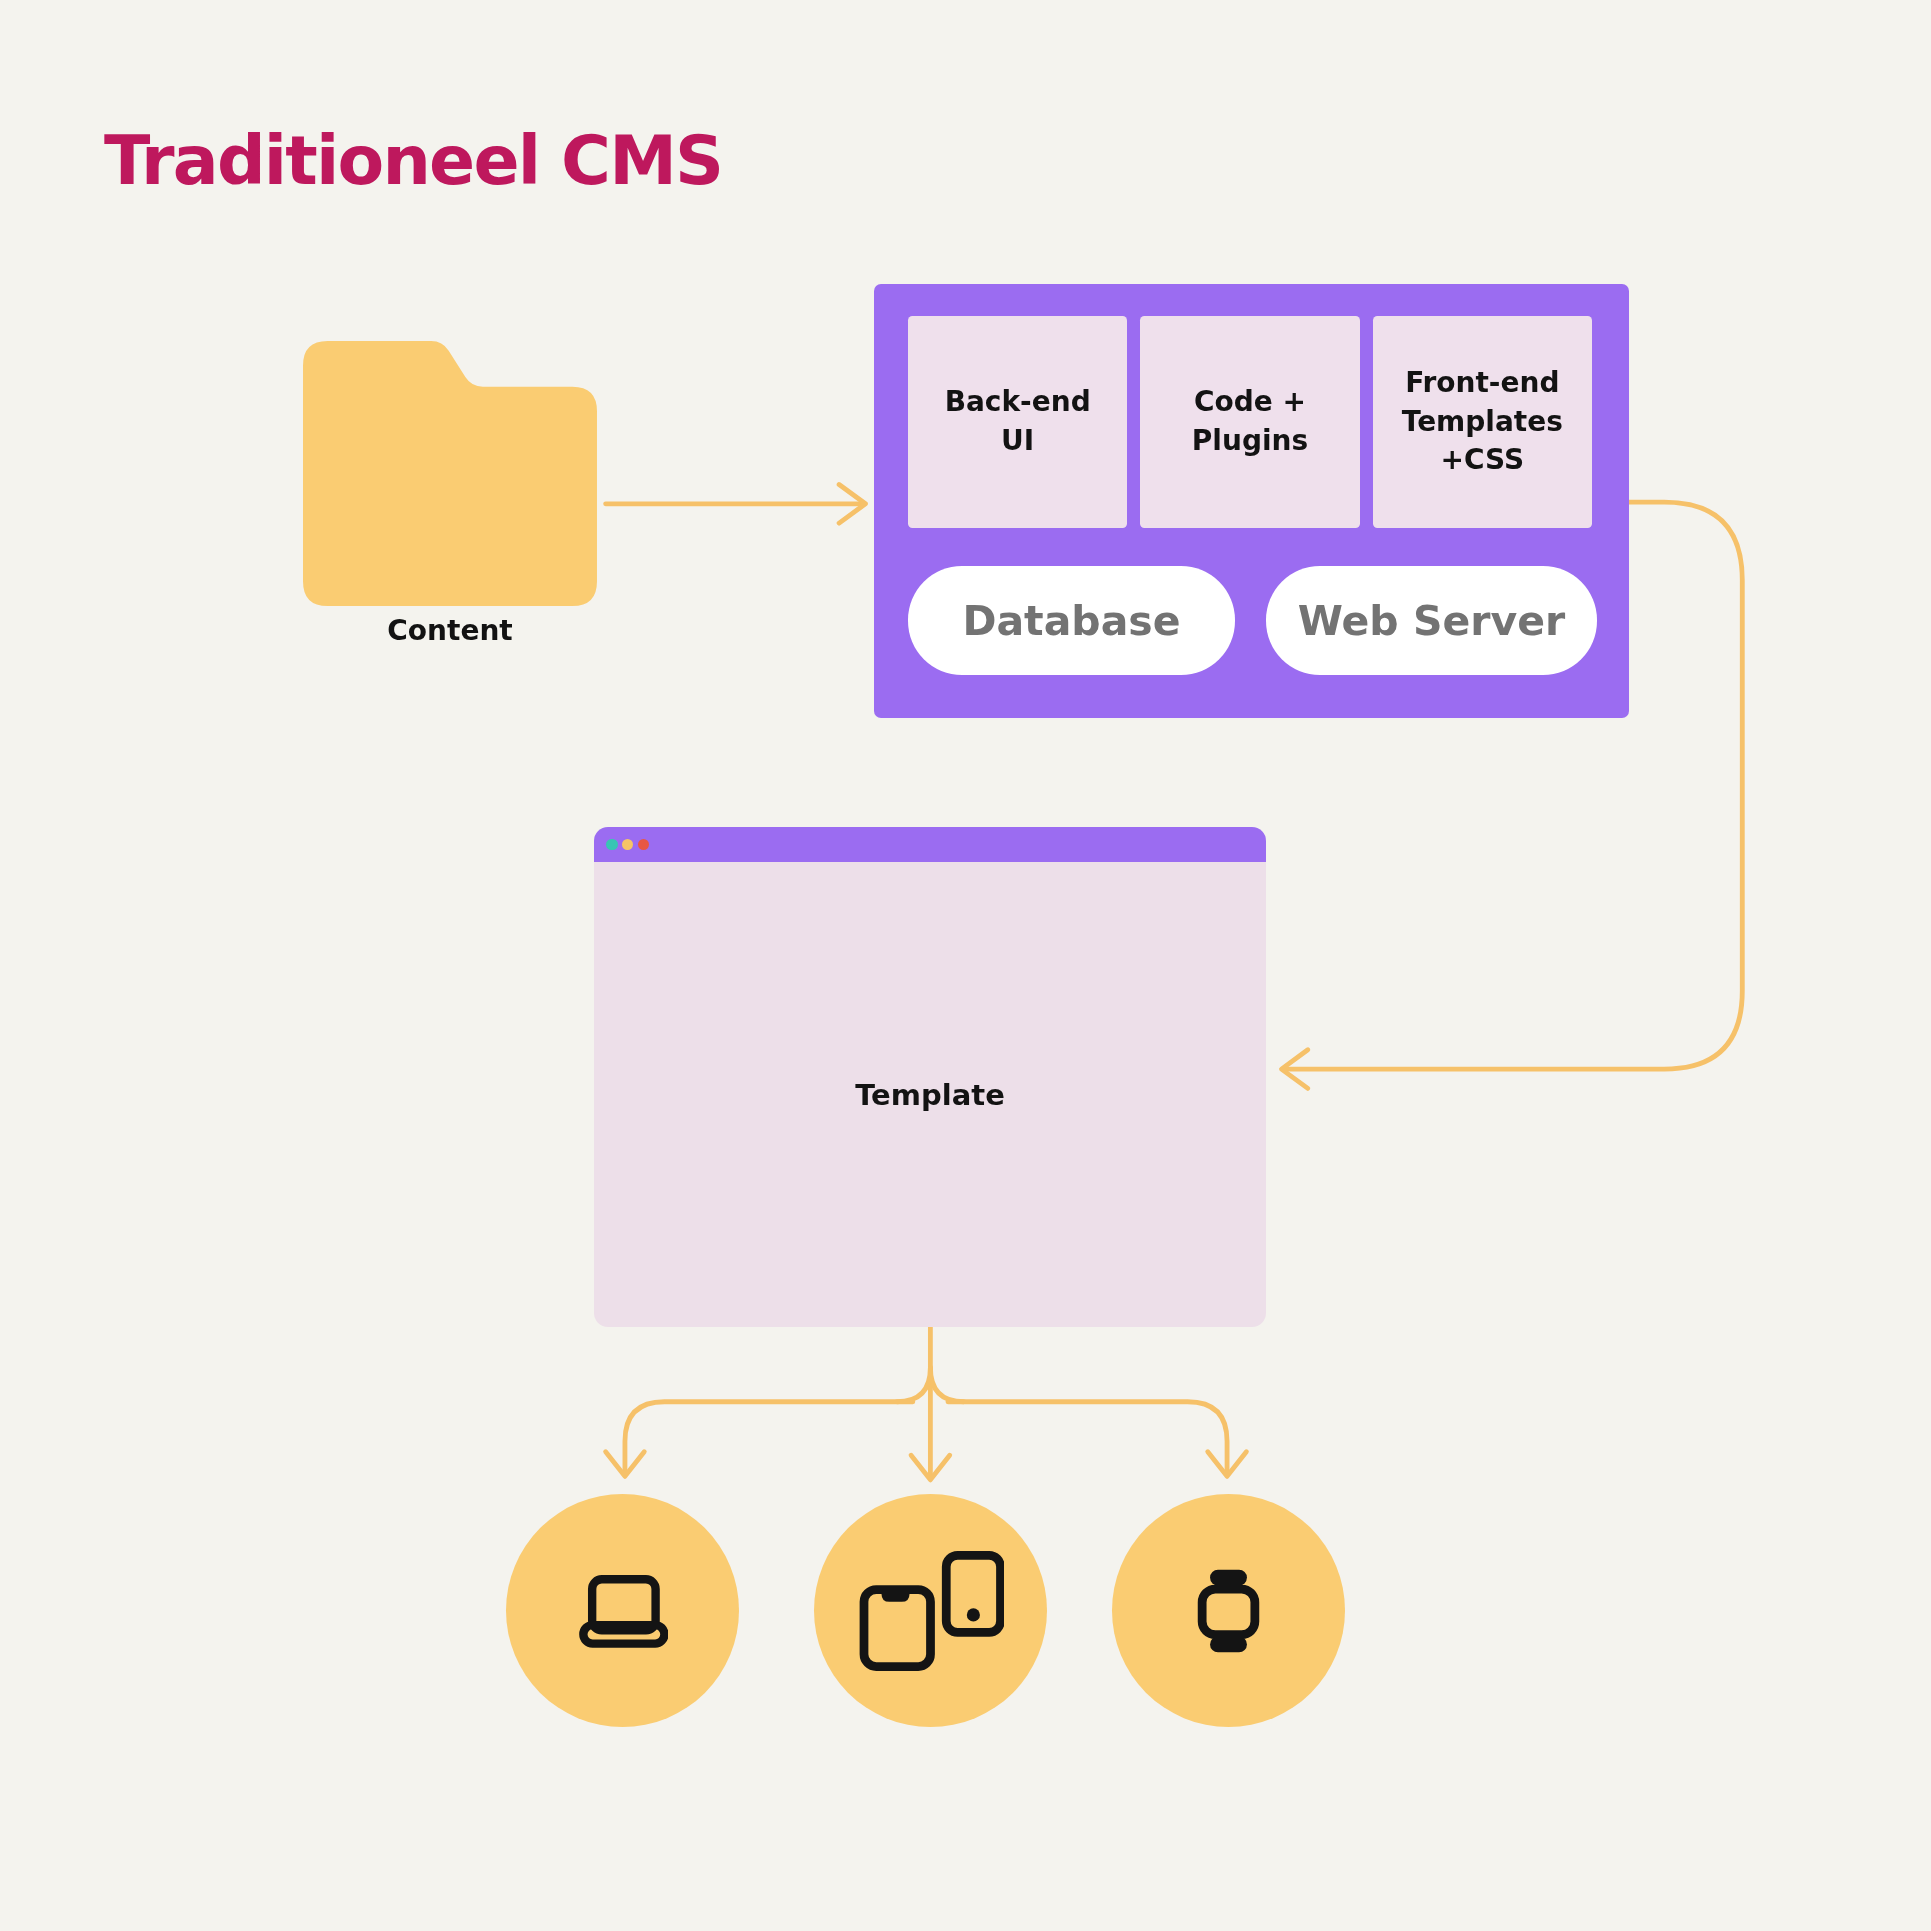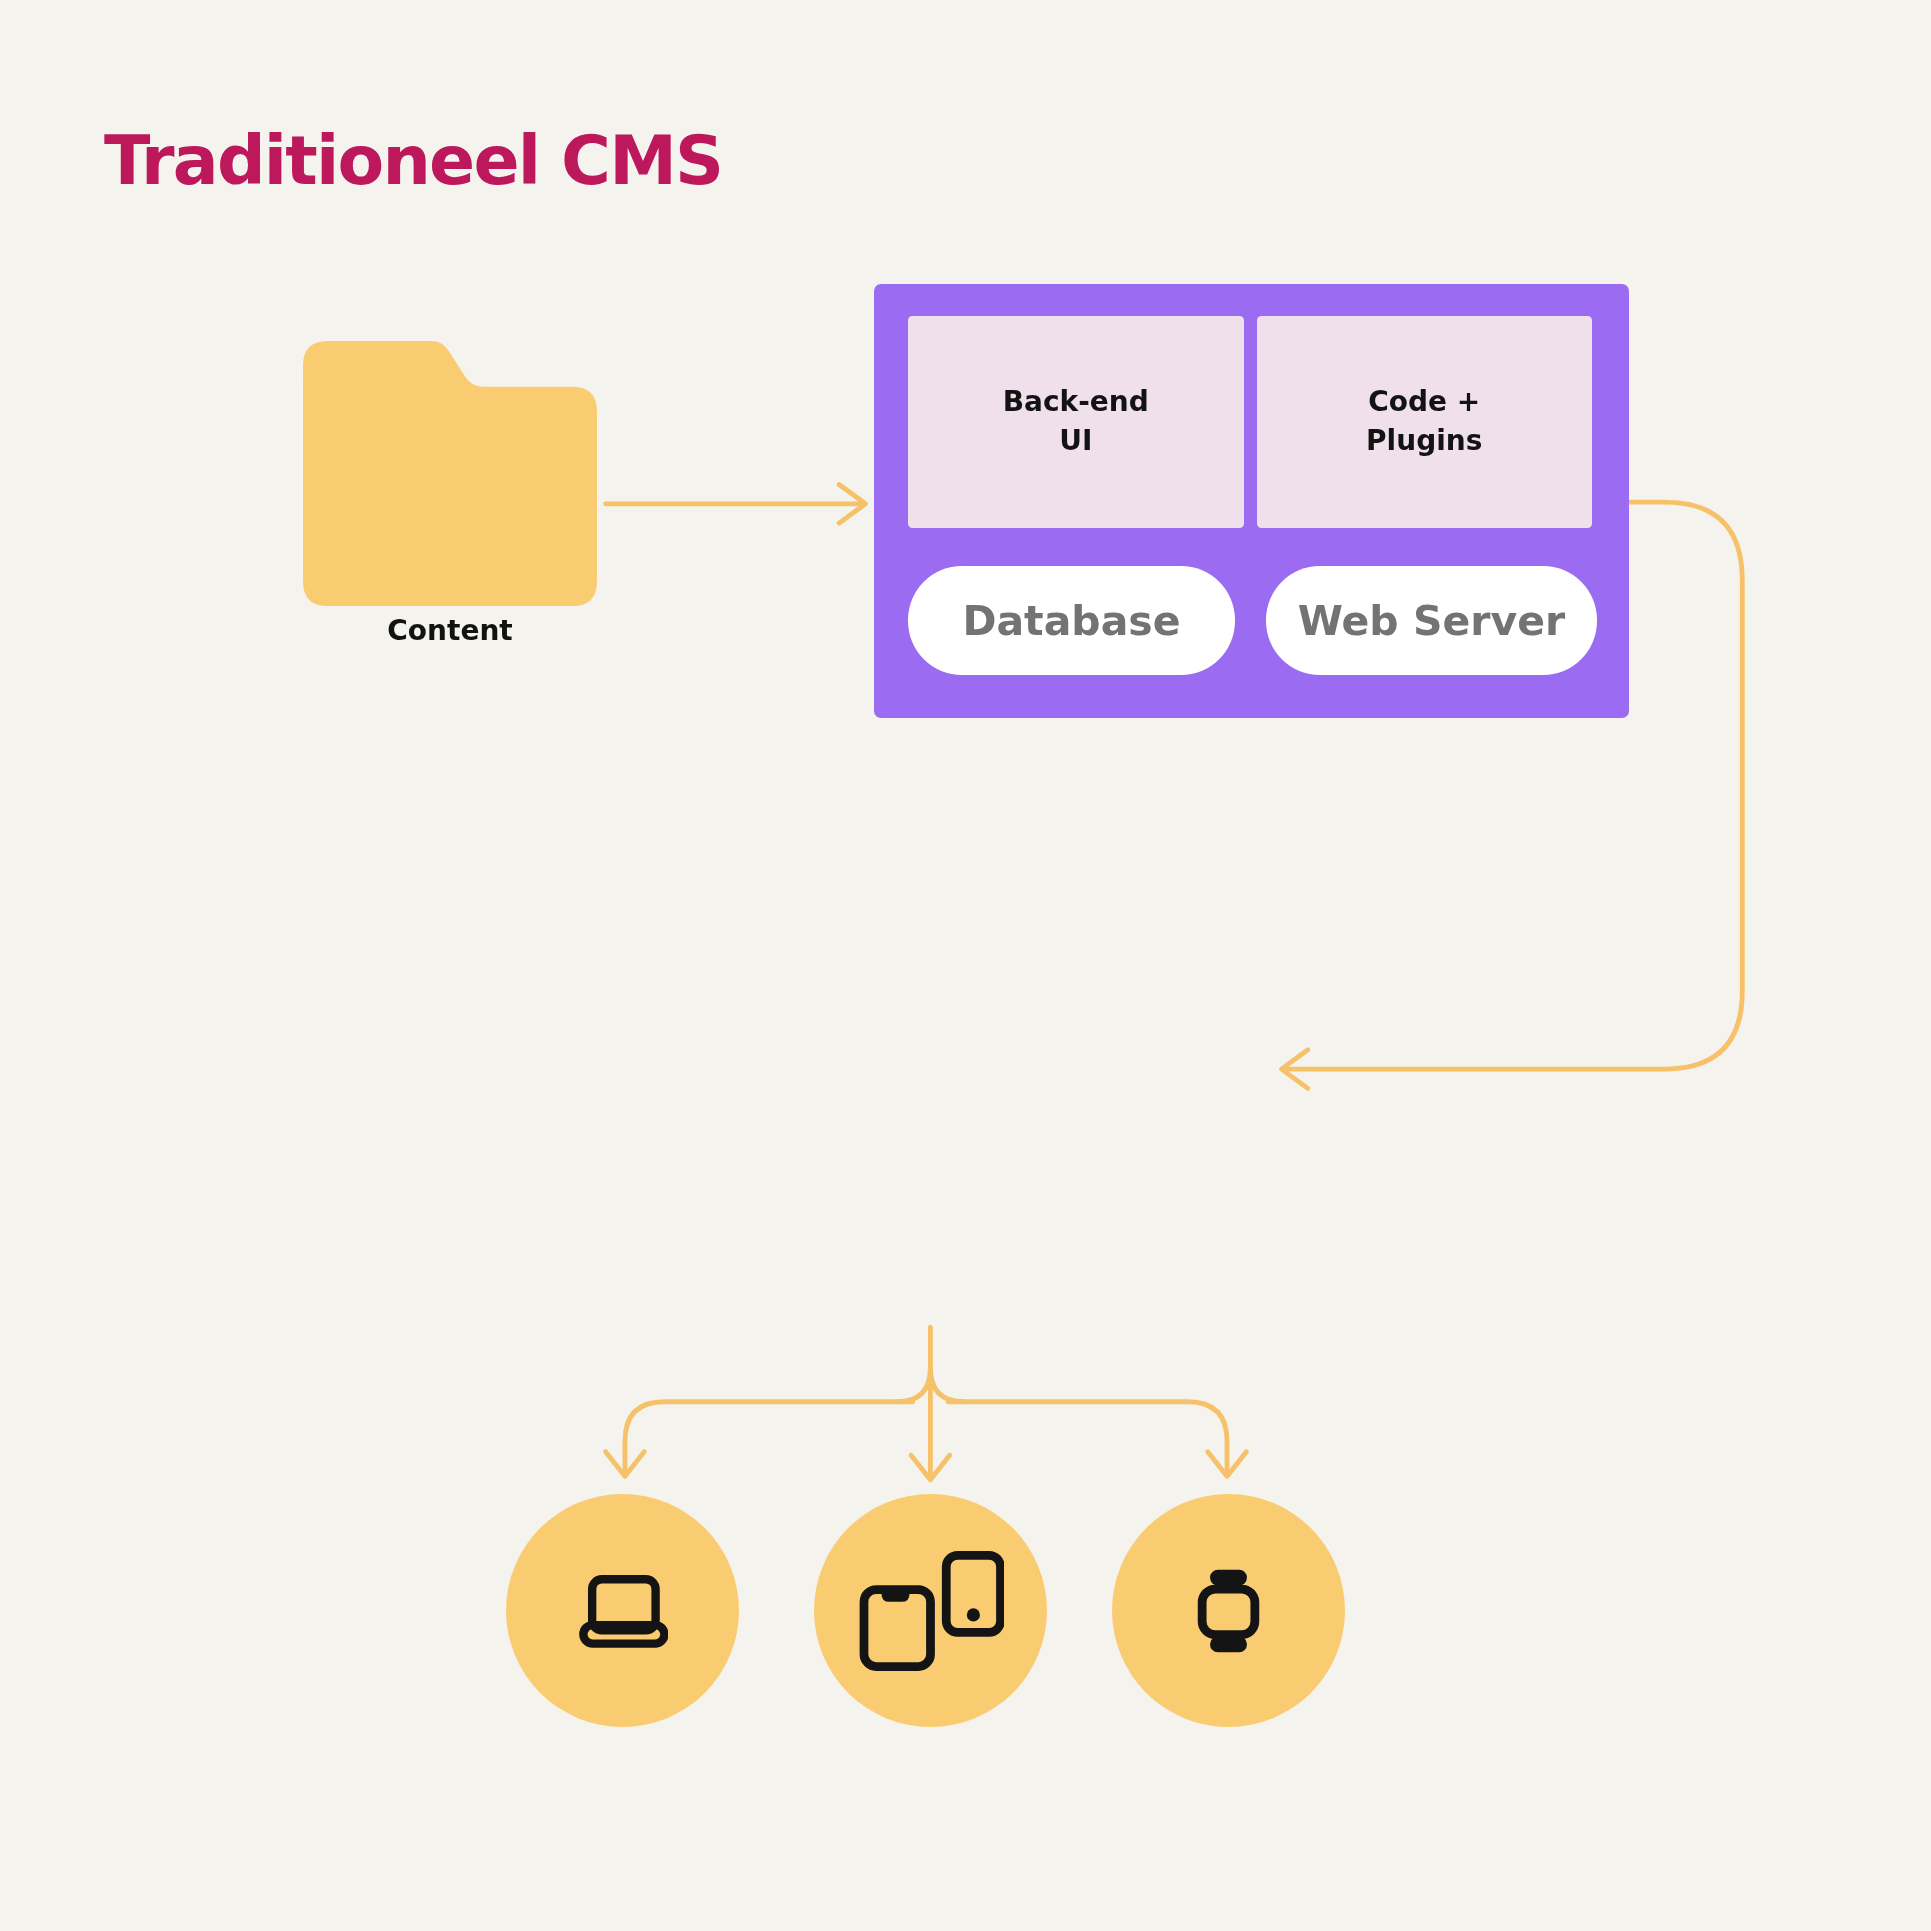--- a/index.html
+++ b/index.html
@@ -187,25 +187,38 @@
   <div class="content-label">Content</div>
 
   <div class="cms-box">
     <div class="cms-components">
       <div class="component-box">
         <div class="lbl">Back-end UI</div>
       </div>
       <div class="component-box">
         <div class="lbl">Code + Plugins</div>
       </div>
+      <div class="component-box">
+        <div class="lbl">Front-end Templates +CSS</div>
+      </div>
     </div>
     <div class="pill pill-database">Database</div>
     <div class="pill pill-webserver">Web Server</div>
   </div>
 
+  <div class="browser">
+    <div class="browser-bar">
+      <span class="dot dot-teal"></span>
+      <span class="dot dot-yellow"></span>
+      <span class="dot dot-red"></span>
+    </div>
+    <div class="browser-body">
+      <div class="lbl">Template</div>
+    </div>
+  </div>
 
   <div class="device-circle circle-laptop">
     <svg width="90" height="74" viewBox="0 0 102 84" fill="none" stroke="#141414" stroke-width="9.5" stroke-linejoin="round">
       <rect x="16" y="6" width="72" height="58" rx="11"></rect>
       <rect x="6" y="58" width="92" height="21" rx="10.5"></rect>
     </svg>
   </div>
 
   <div class="device-circle circle-phones">
     <svg width="147" height="121" viewBox="0 0 168 138" fill="none" stroke="#141414" stroke-width="10" stroke-linejoin="round">

